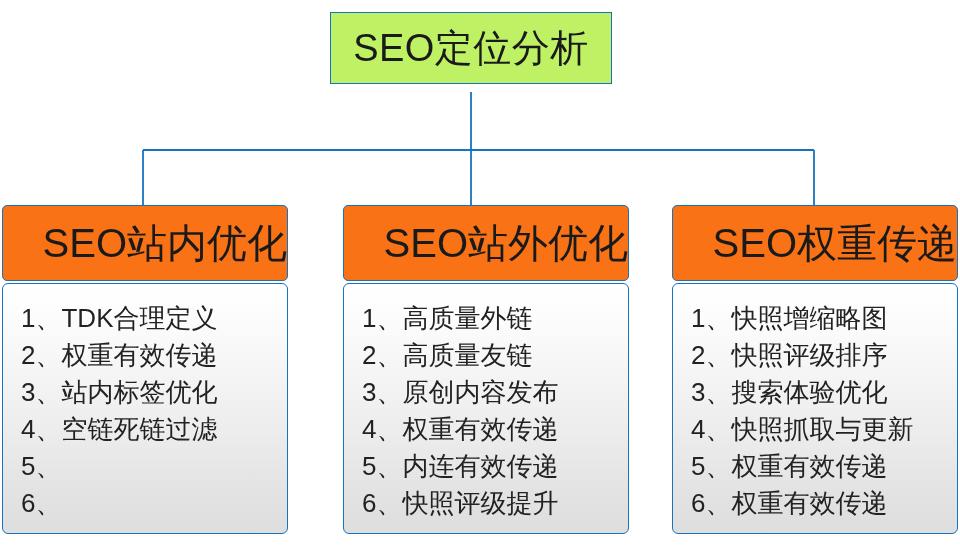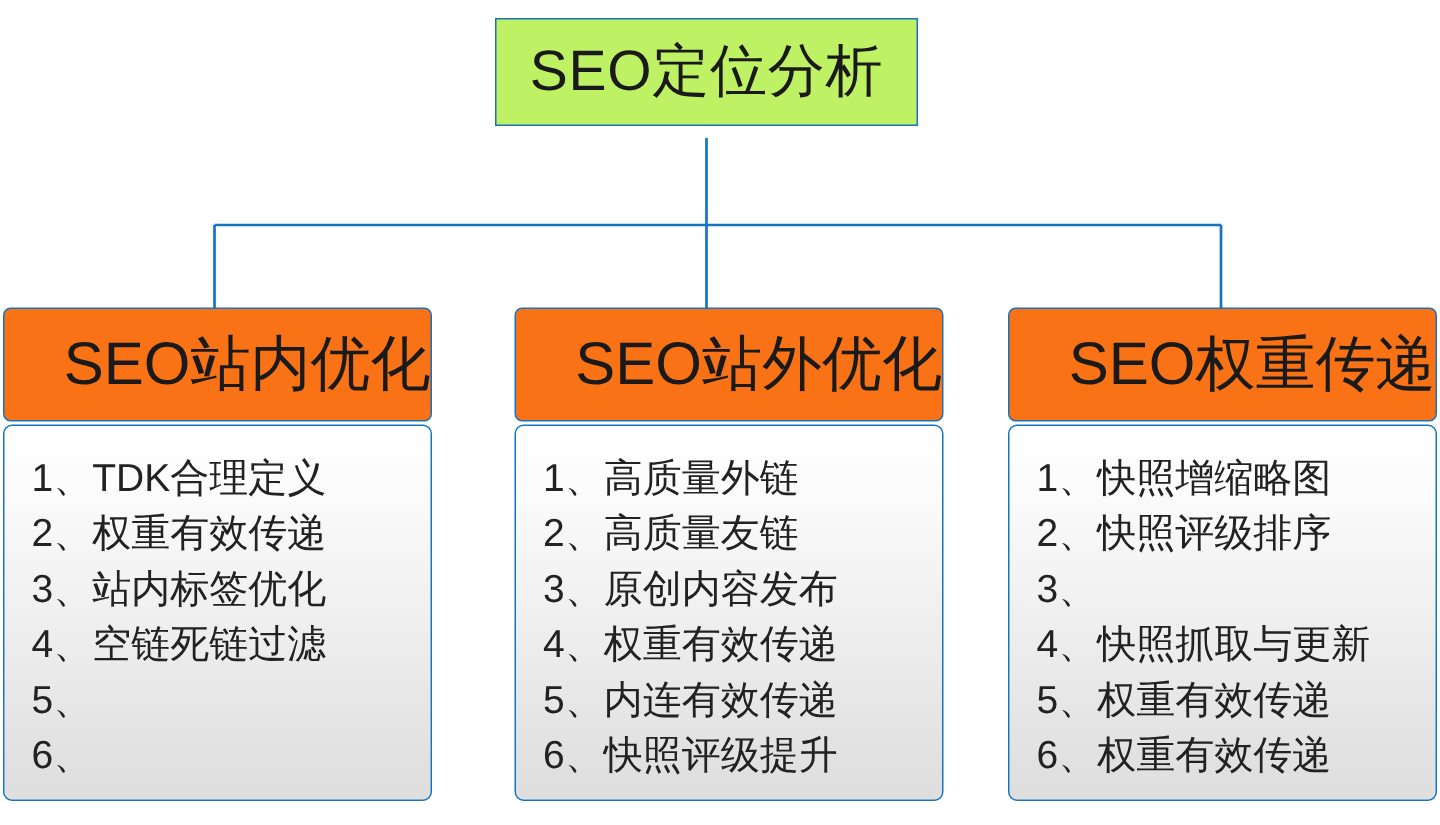--- a/index.html
+++ b/index.html
@@ -201,20 +201,21 @@
         <li class="list-item">
           <span class="item-index">1、</span>
           <span class="item-text">快照增缩略图</span>
         </li>
         <li class="list-item">
           <span class="item-index">2、</span>
           <span class="item-text">快照评级排序</span>
         </li>
         <li class="list-item">
           <span class="item-index">3、</span>
+          <span class="item-text">搜索体验优化</span>
         </li>
         <li class="list-item">
           <span class="item-index">4、</span>
           <span class="item-text">快照抓取与更新</span>
         </li>
         <li class="list-item">
           <span class="item-index">5、</span>
           <span class="item-text">权重有效传递</span>
         </li>
         <li class="list-item">

